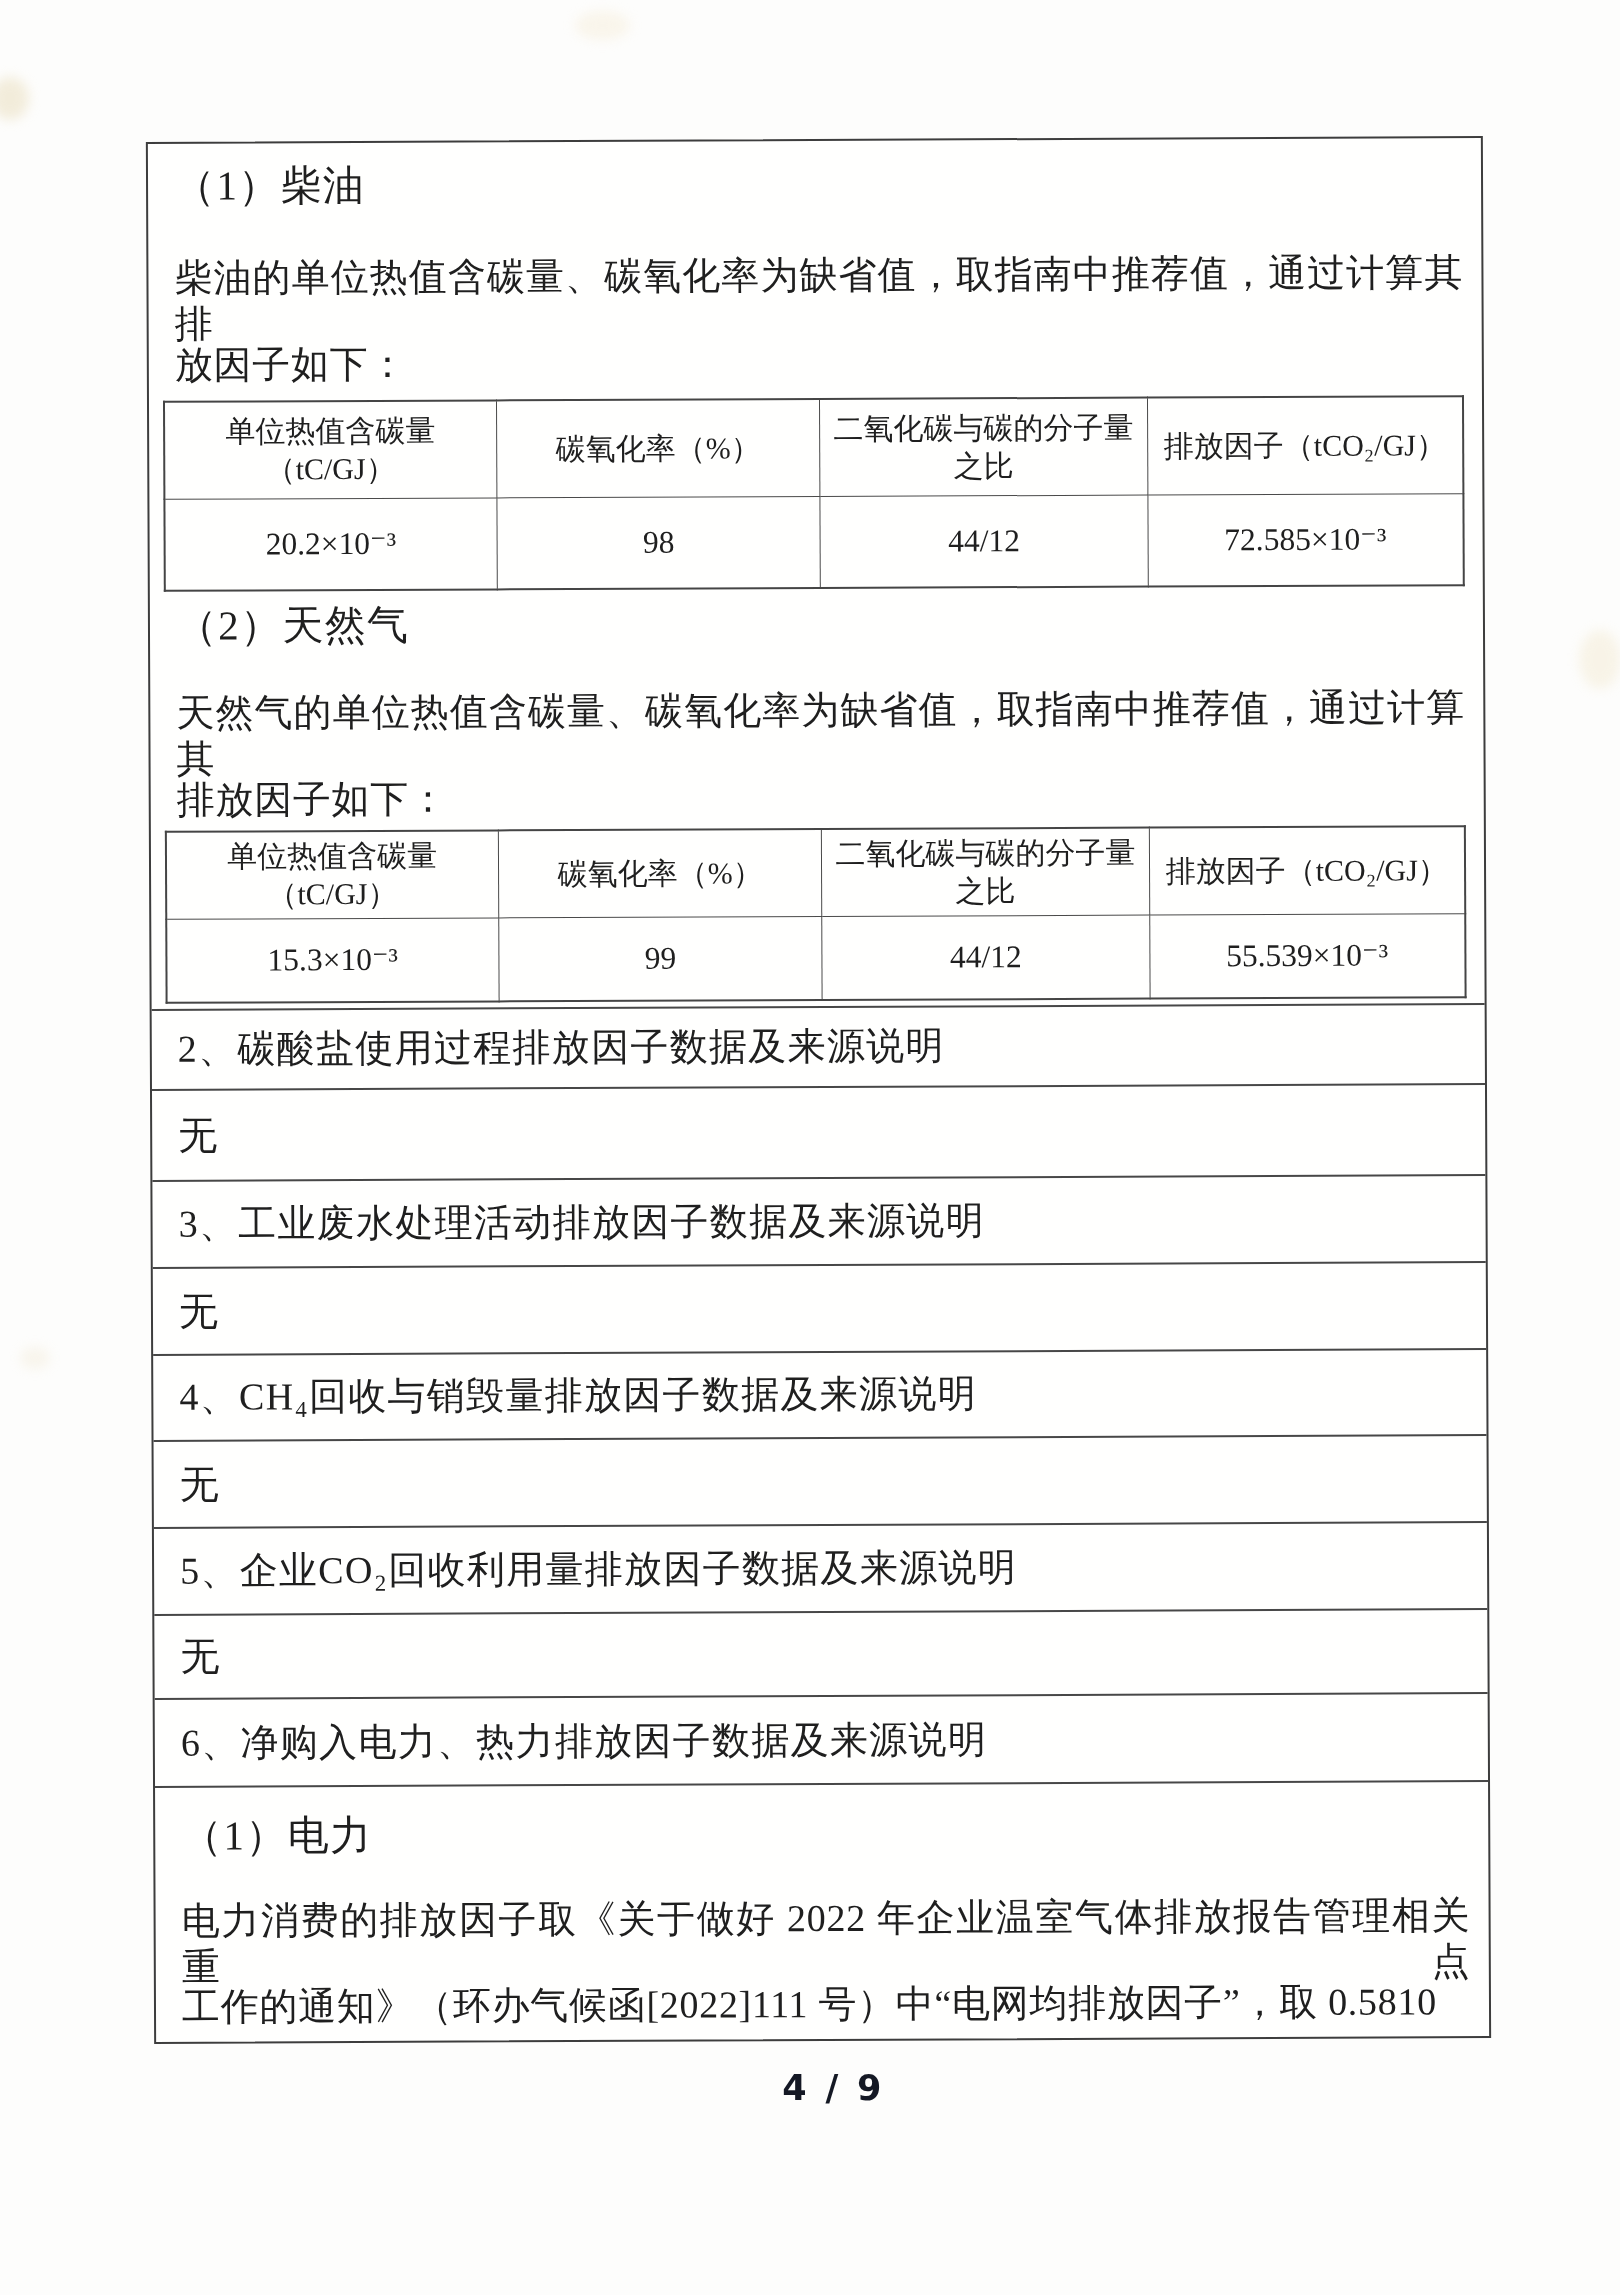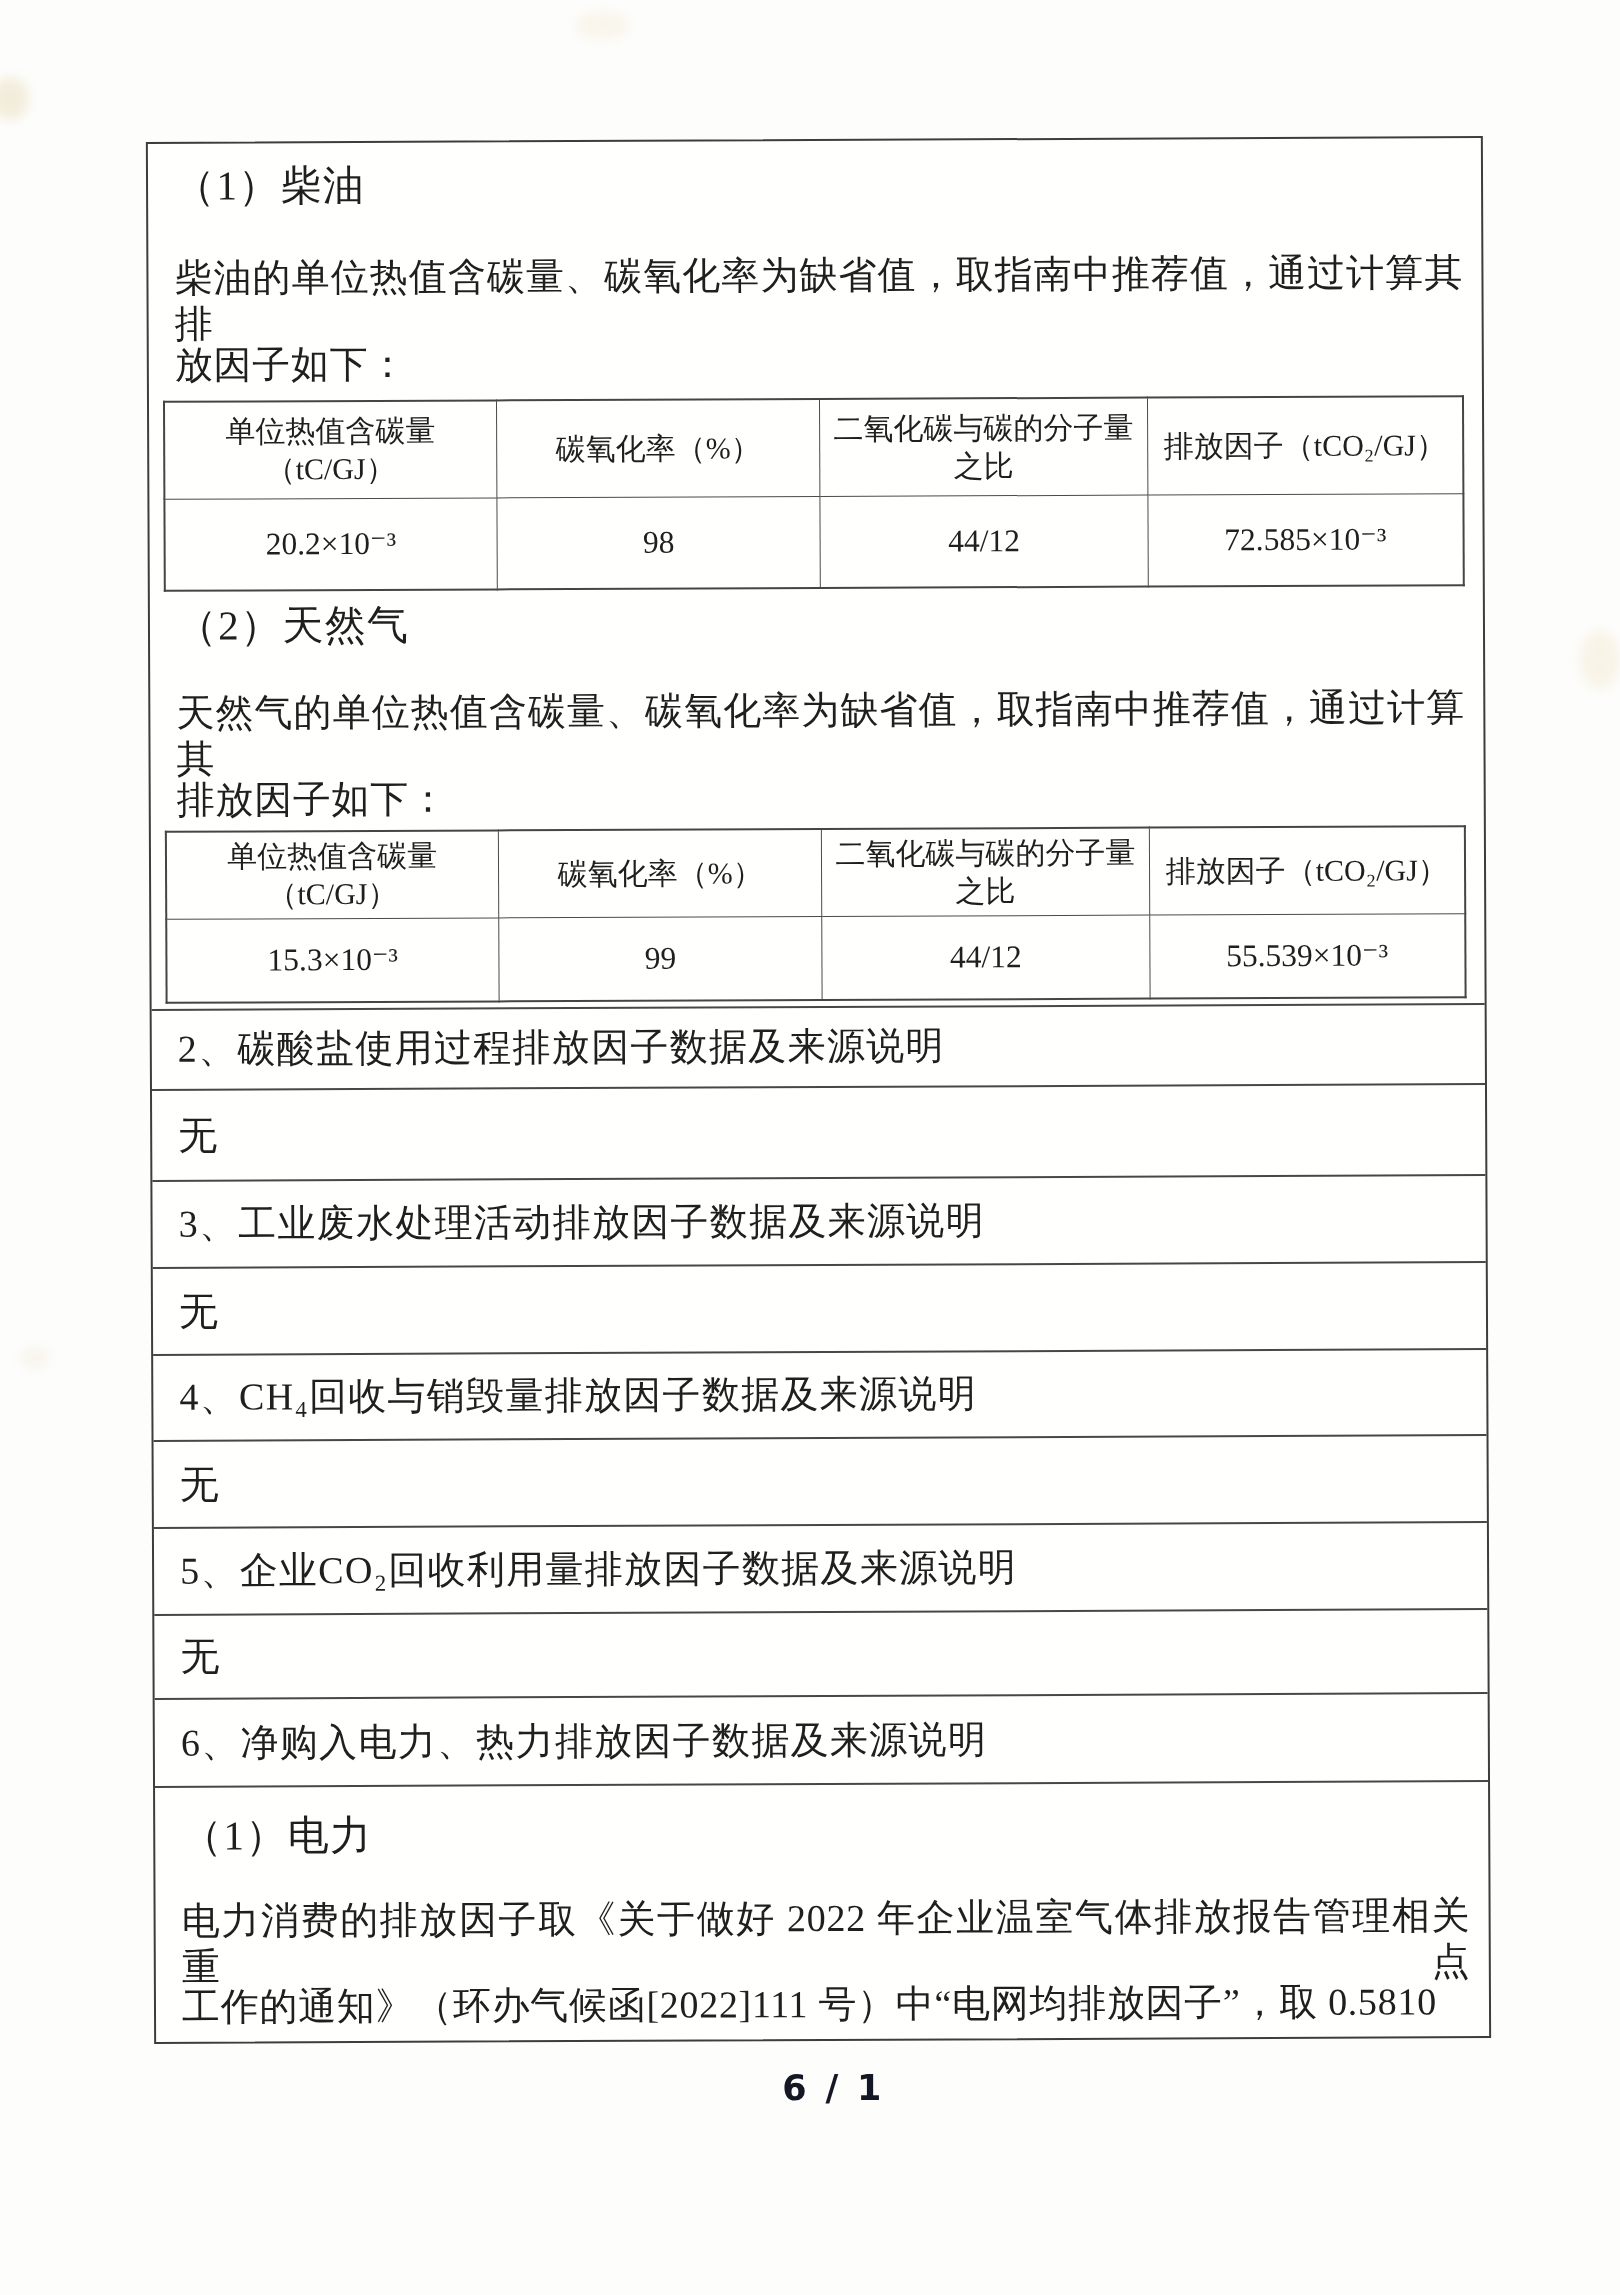--- a/index.html
+++ b/index.html
@@ -172,15 +172,15 @@
       <span>6、净购入电力、热力排放因子数据及来源说明</span>
     </div>
     <div class="band bottom-block" style="top:1642px;height:255px">
       <div class="block heading" style="top:25px">（1）电力</div>
       <div class="block para jline" style="top:110px">电力消费的排放因子取《关于做好 2022 年企业温室气体排放报告管理相关重点</div>
       <div class="block para" style="top:196px">工作的通知》（环办气候函[2022]111 号）中“电网均排放因子”，取 0.5810</div>
     </div>
 
   </div>
 
-  <div class="footer">6 / 1</div>
+  <div class="footer">4 / 9</div>
 </div>
 
 
 </body></html>

